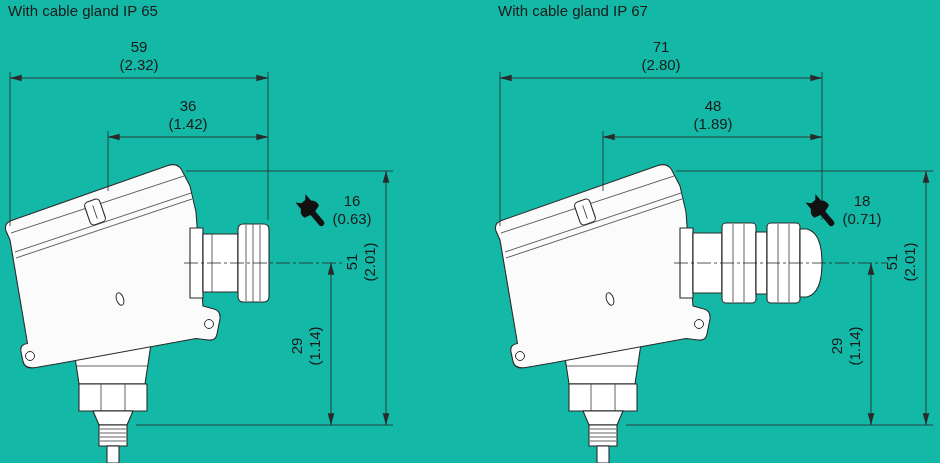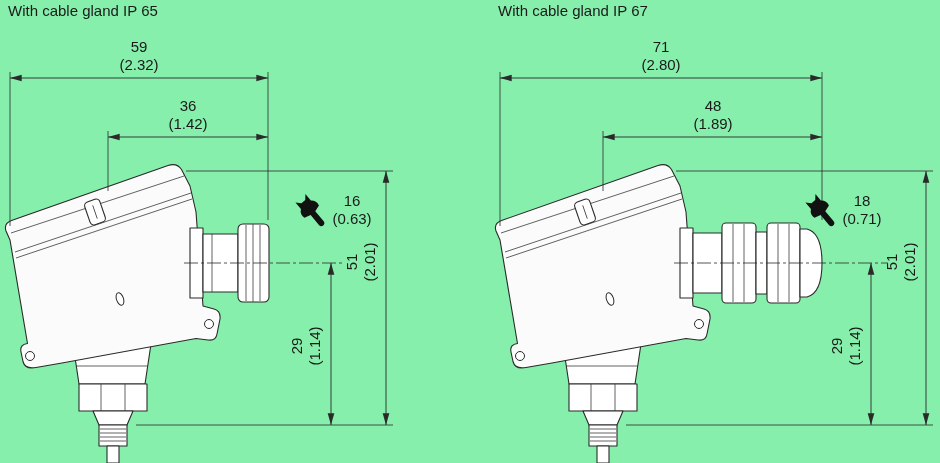--- a/index.html
+++ b/index.html
@@ -1,16 +1,16 @@
 <!DOCTYPE html>
 <html><head>
 <meta charset="utf-8">
 <style>
   html,body{margin:0;padding:0;background:#ffffff;}
-  .stage{position:relative;width:940px;height:463px;background:#86efac;overflow:hidden;}
+  .stage{position:relative;width:940px;height:463px;background:#14b8a6;overflow:hidden;}
   svg{display:block;}
   text{font-family:"Liberation Sans", sans-serif;font-size:15px;fill:#1a1a1a;}
   .ttl{font-size:15px;}
   .outline{fill:#fbfbfb;stroke:#2a2a2a;stroke-width:1.1;stroke-linejoin:round;}
   .part{fill:#ffffff;stroke:#2a2a2a;stroke-width:1.1;stroke-linejoin:round;}
   .detail{fill:none;stroke:#3a3a3a;stroke-width:0.8;}
   .hole{fill:#ffffff;stroke:#2a2a2a;stroke-width:1;}
   .dim{stroke:#2a2a2a;stroke-width:0.9;fill:none;}
   .ext{stroke:#2a2a2a;stroke-width:0.8;fill:none;}
   .cline{stroke:#2a2a2a;stroke-width:0.8;fill:none;stroke-dasharray:14 3 3 3;}

